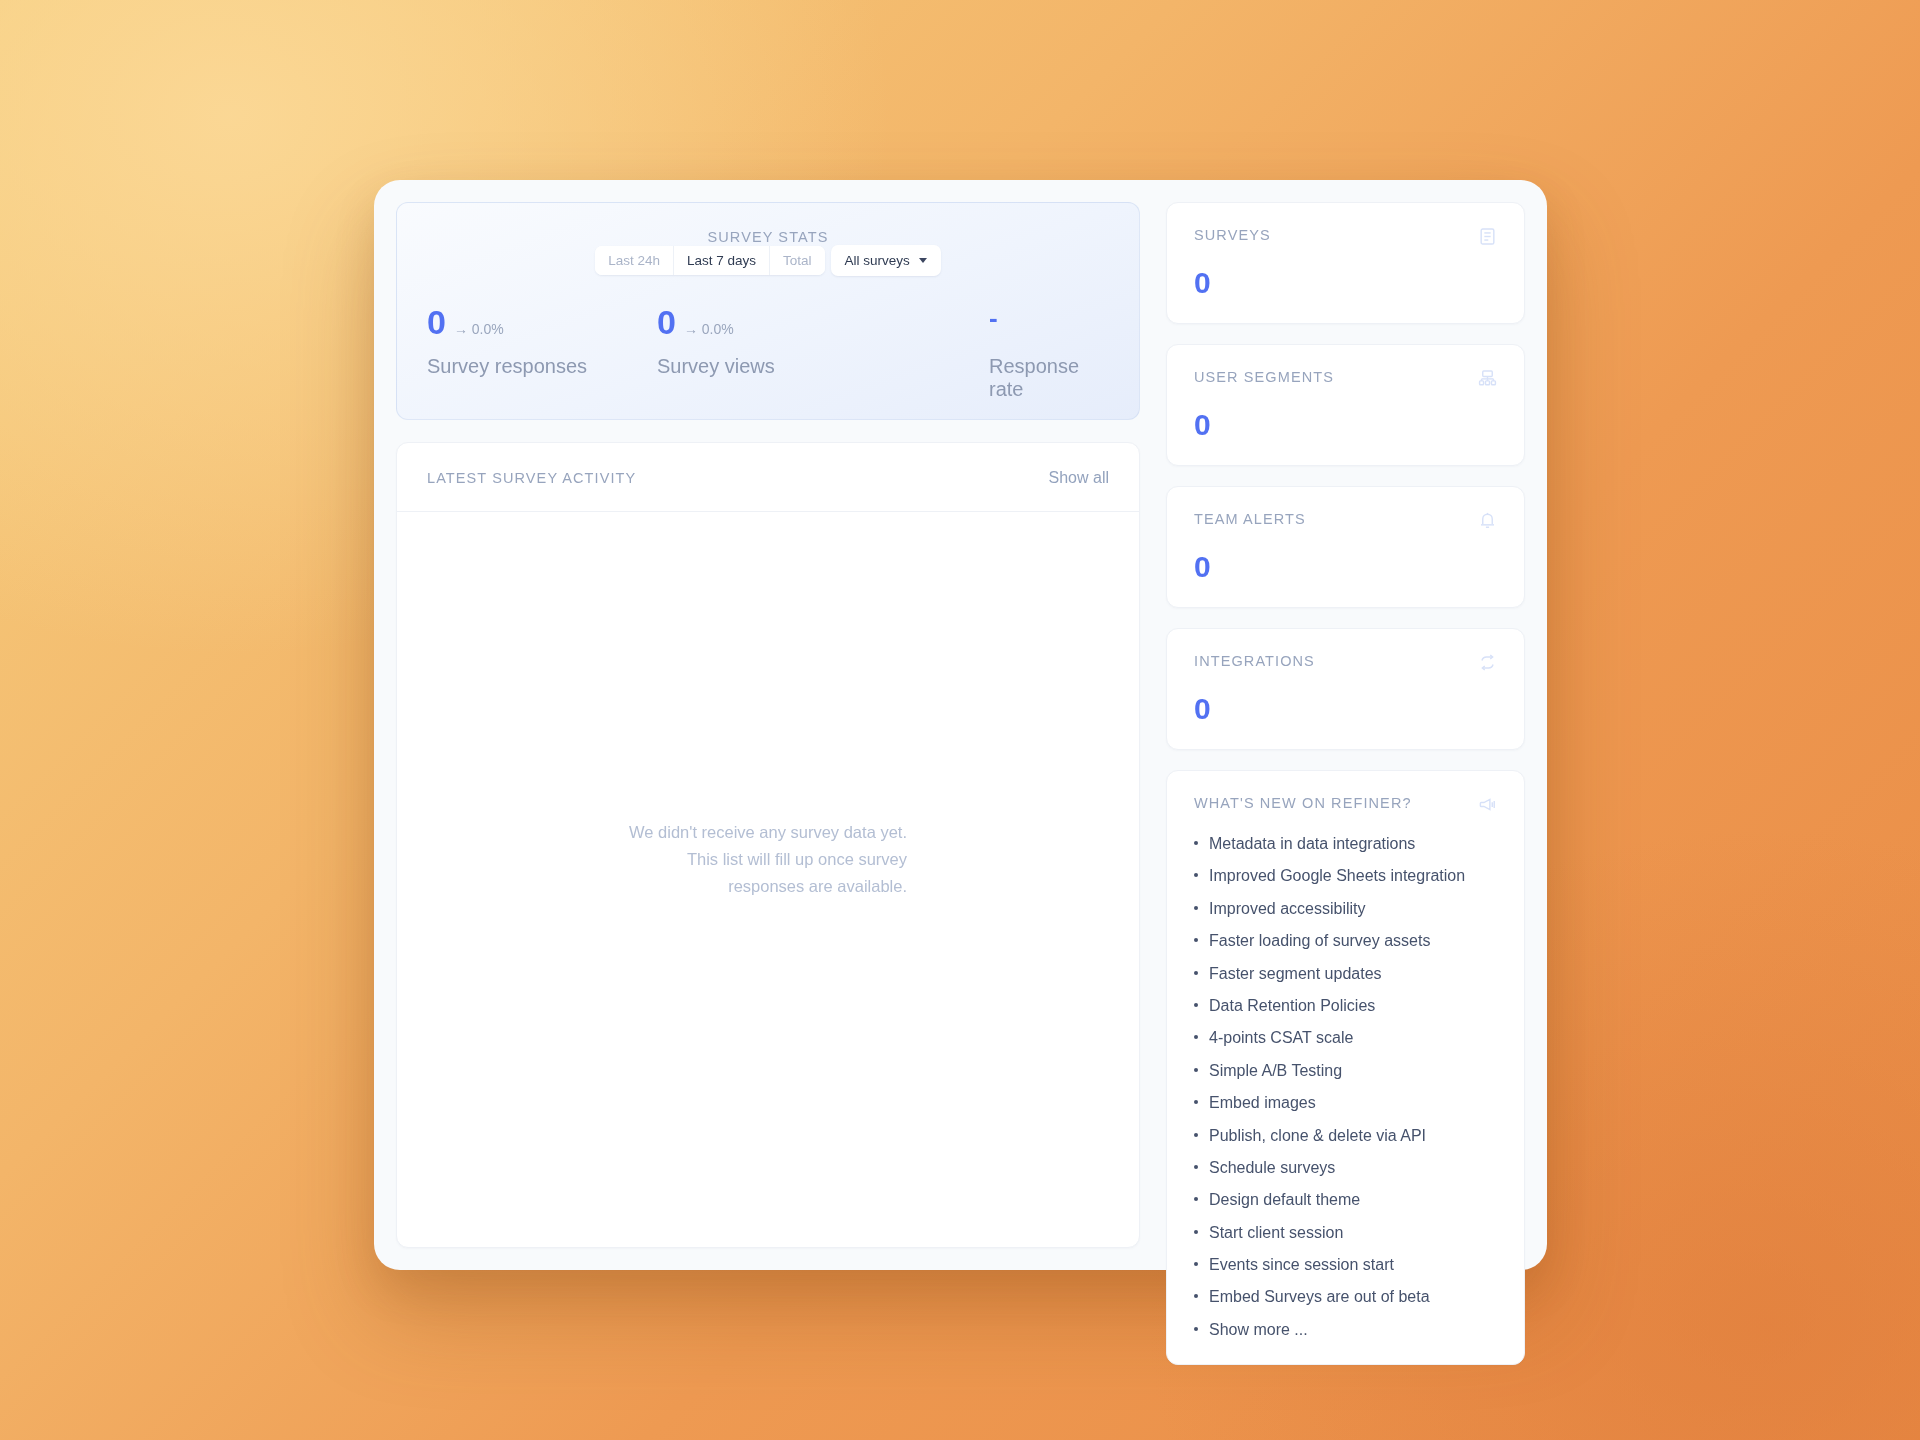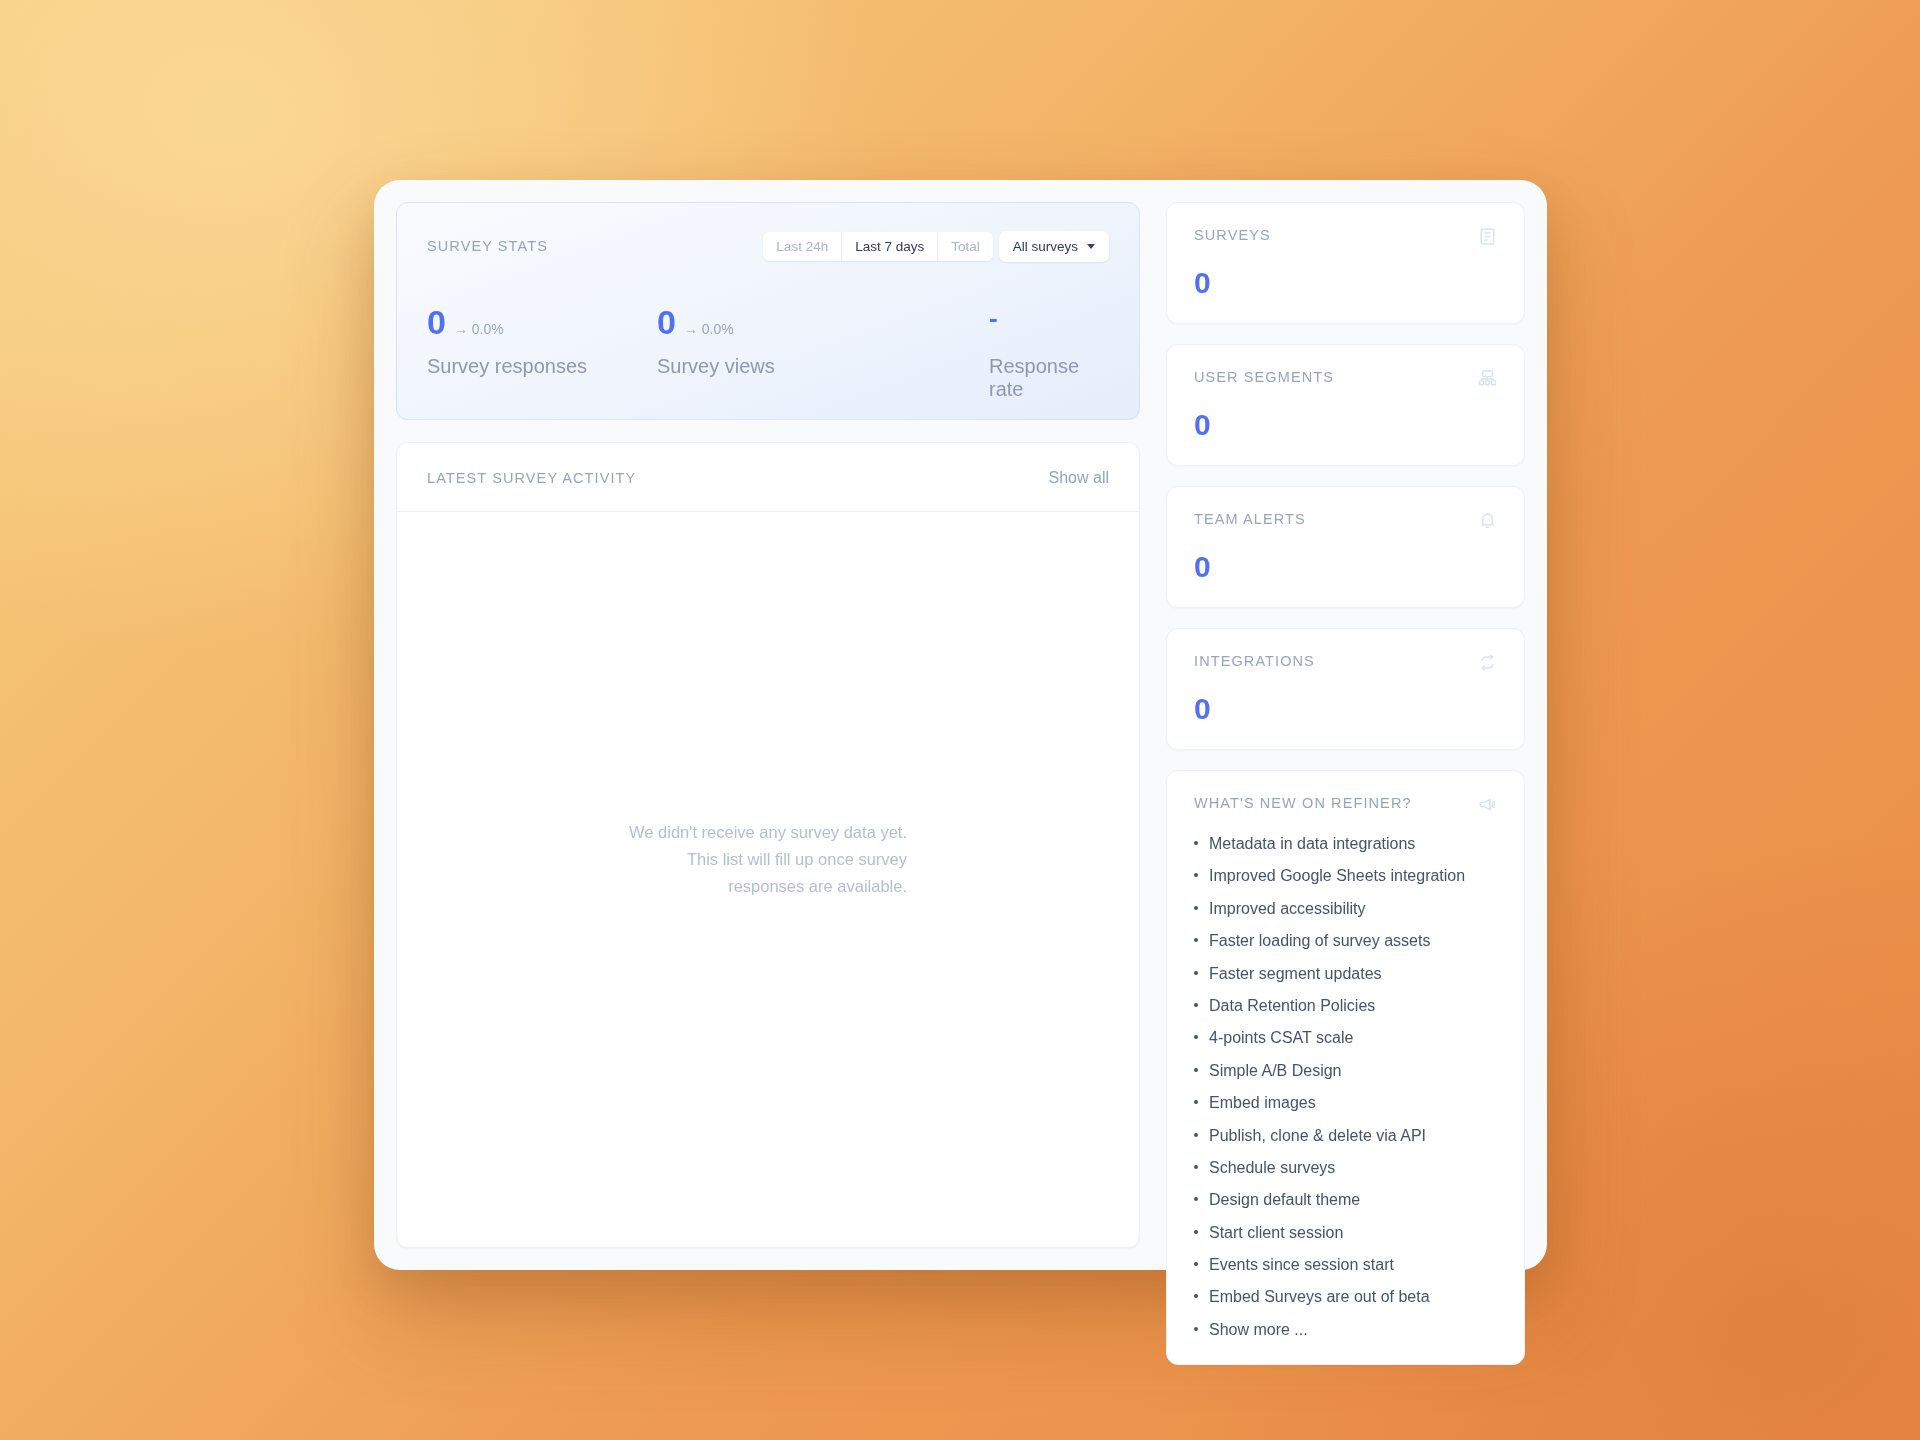--- a/index.html
+++ b/index.html
@@ -63,20 +63,21 @@
     border: 1px solid rgba(200, 215, 240, 0.55);
     padding: 26px 30px 34px 30px;
     height: 218px;
   }
 
   .stats-head {
     display: flex;
     align-items: center;
     justify-content: space-between;
     height: 34px;
+    flex-direction: column;
   }
 
   .card-eyebrow {
     font-size: 14.5px;
     letter-spacing: 1.1px;
     color: #97a4bd;
     font-weight: 400;
     text-transform: uppercase;
     white-space: nowrap;
   }
@@ -428,21 +429,21 @@
         </span>
       </div>
       <ul class="news-list">
         <li class="news-item">Metadata in data integrations</li>
         <li class="news-item">Improved Google Sheets integration</li>
         <li class="news-item">Improved accessibility</li>
         <li class="news-item">Faster loading of survey assets</li>
         <li class="news-item">Faster segment updates</li>
         <li class="news-item">Data Retention Policies</li>
         <li class="news-item">4-points CSAT scale</li>
-        <li class="news-item">Simple A/B Design</li>
+        <li class="news-item">Simple A/B Testing</li>
         <li class="news-item">Embed images</li>
         <li class="news-item">Publish, clone &amp; delete via API</li>
         <li class="news-item">Schedule surveys</li>
         <li class="news-item">Design default theme</li>
         <li class="news-item">Start client session</li>
         <li class="news-item">Events since session start</li>
         <li class="news-item">Embed Surveys are out of beta</li>
         <li class="news-item">Show more ...</li>
       </ul>
     </section>

